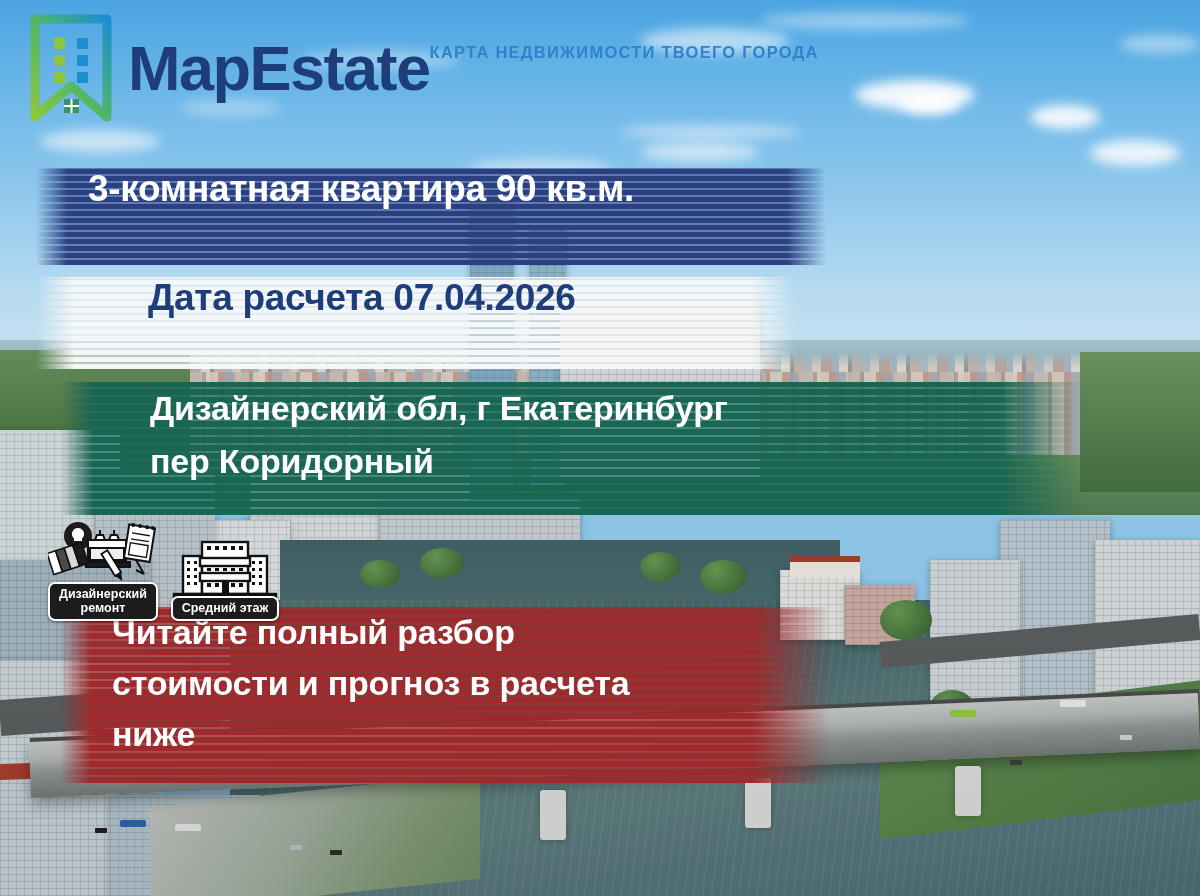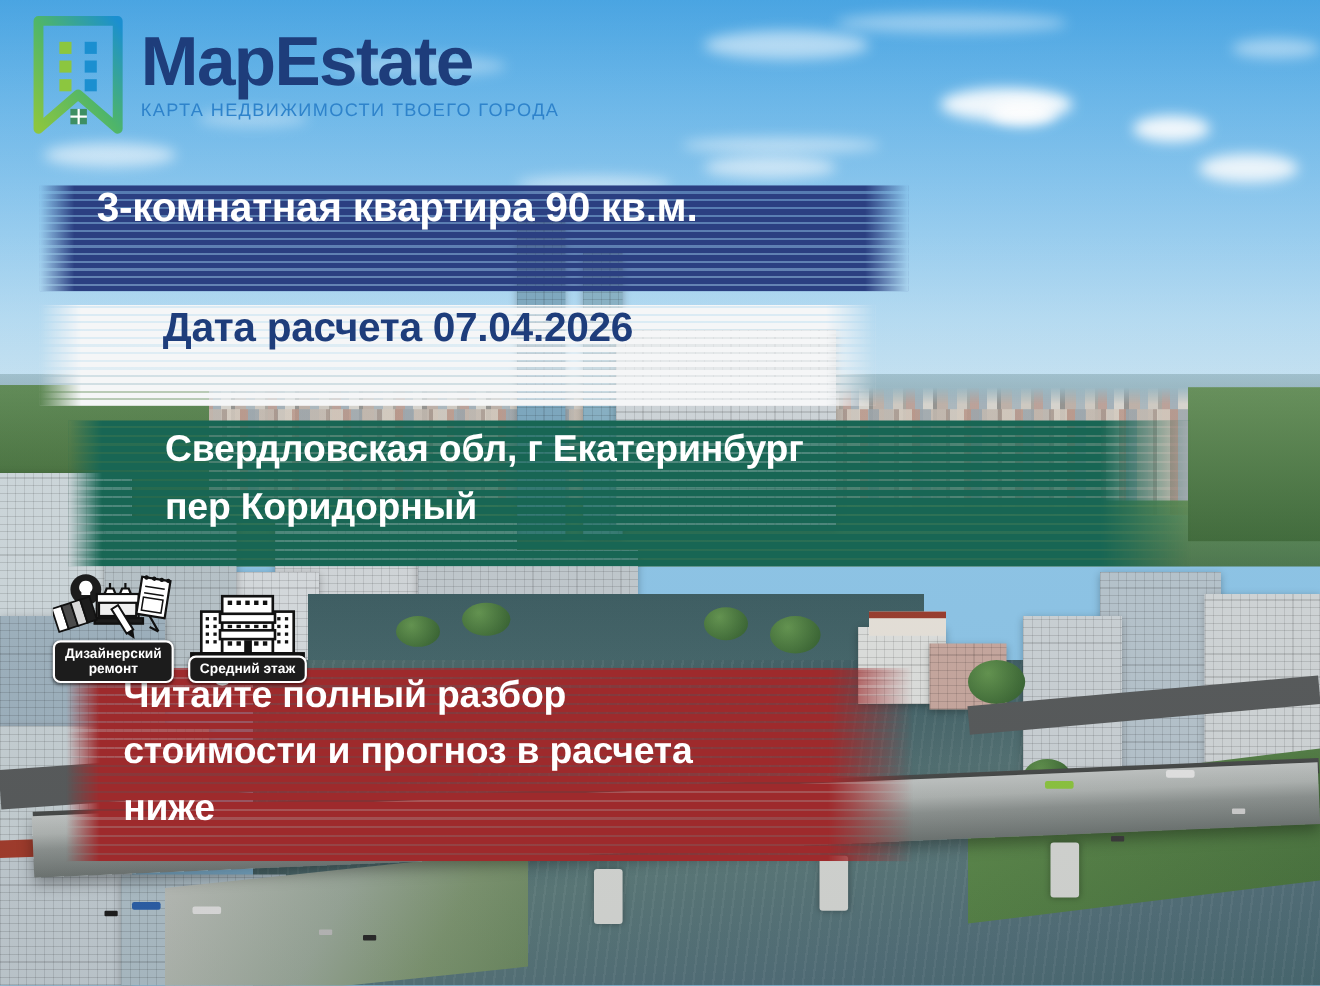--- a/index.html
+++ b/index.html
@@ -176,27 +176,27 @@
     position:absolute; inset:0;
     background:linear-gradient(180deg,rgba(255,255,255,.06),rgba(0,0,0,.05));
     pointer-events:none;
   }
 
   
   .logo-wrap{
     position:absolute; left:28px; top:14px; display:flex; align-items:center; gap:14px;
   }
   .logo-mark{ width:86px; height:108px; display:block; }
-  .logo-text{ display:flex; flex-direction:column; }
+  .logo-text{ display:flex; flex-direction:row; }
   .logo-title{
     font-size:63px; line-height:.96; font-weight:700; color:#1e3d7b;
     letter-spacing:-1.5px;
   }
   .logo-sub{
-    font-size:16.5px; font-weight:400; color:#2e83cb; letter-spacing:1.25px;
+    font-size:16.5px; font-weight:700; color:#2e83cb; letter-spacing:1.25px;
     margin-top:5px;
   }
 
   
   .banner{ position:absolute; display:flex; align-items:flex-start; }
 
   .b-blue{
     left:36px; top:168px; width:790px; height:97px;
   }
   .b-blue .paint{
@@ -391,21 +391,21 @@
   <div class="banner-label lbl-blue">3-комнатная квартира 90 кв.м.</div>
 </div>
 
 <div class="banner b-white">
   <div class="paint"></div>
   <div class="banner-label lbl-white">Дата расчета 07.04.2026</div>
 </div>
 
 <div class="banner b-green">
   <div class="paint"></div>
-  <div class="banner-label lbl-green">Свердловская обл, г Екатеринбург
+  <div class="banner-label lbl-green">Дизайнерский обл, г Екатеринбург
 пер Коридорный</div>
 </div>
 
 <div class="badges">
 
   <div class="badge">
     <svg class="badge-art" viewBox="0 0 110 66">
       <circle cx="30" cy="16" r="14" fill="#1c1c1c"></circle>
       <path d="M30 8 a6 6 0 0 1 4 10.5 v2.5 h-8 v-2.5 A6 6 0 0 1 30 8z" fill="#fff"></path>
       <rect x="27" y="22" width="6" height="2.6" fill="#1c1c1c"></rect>

